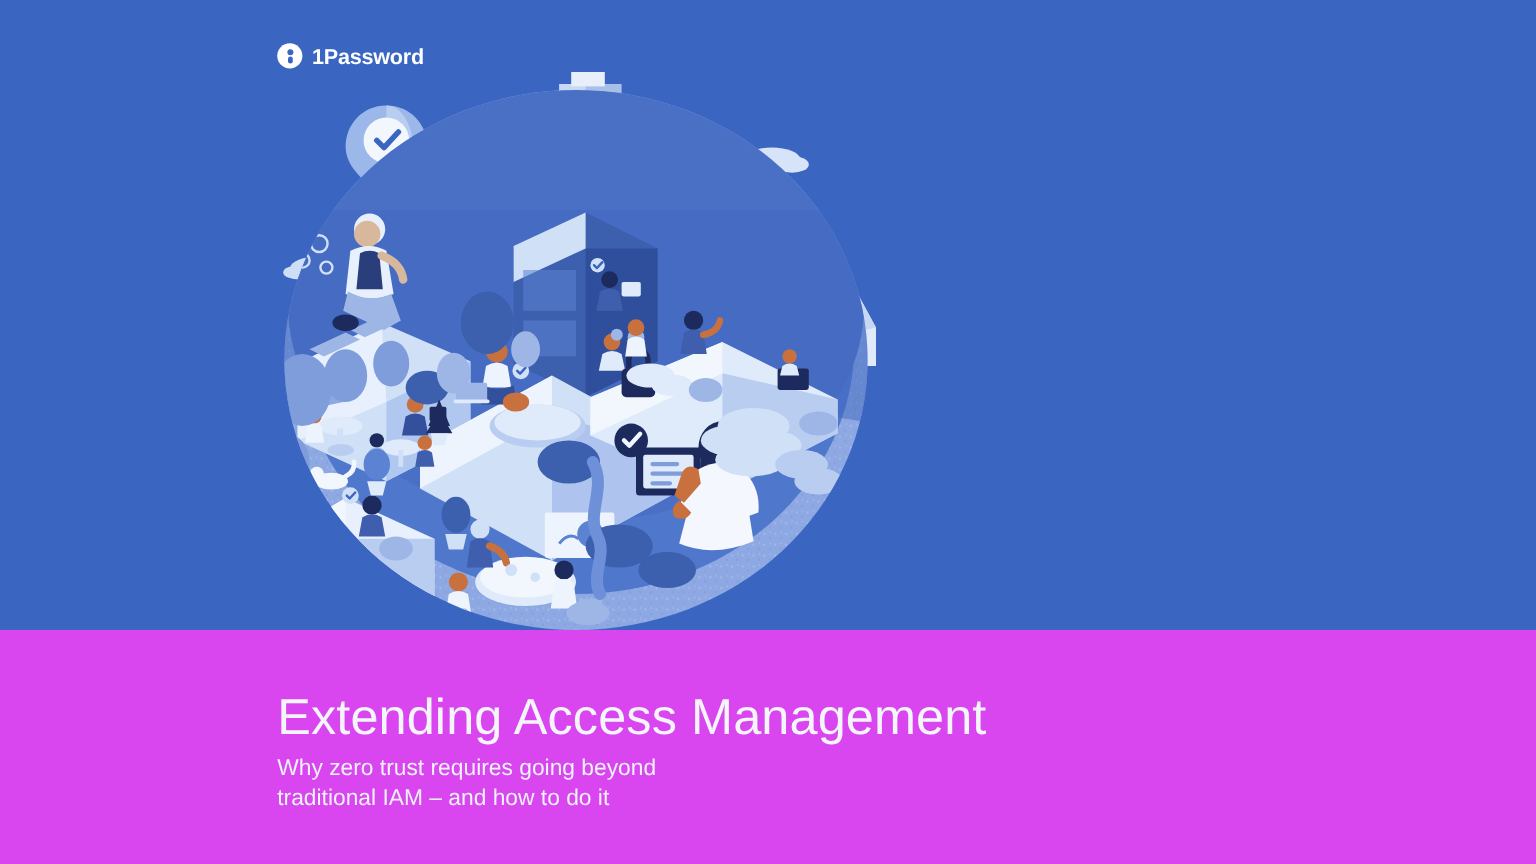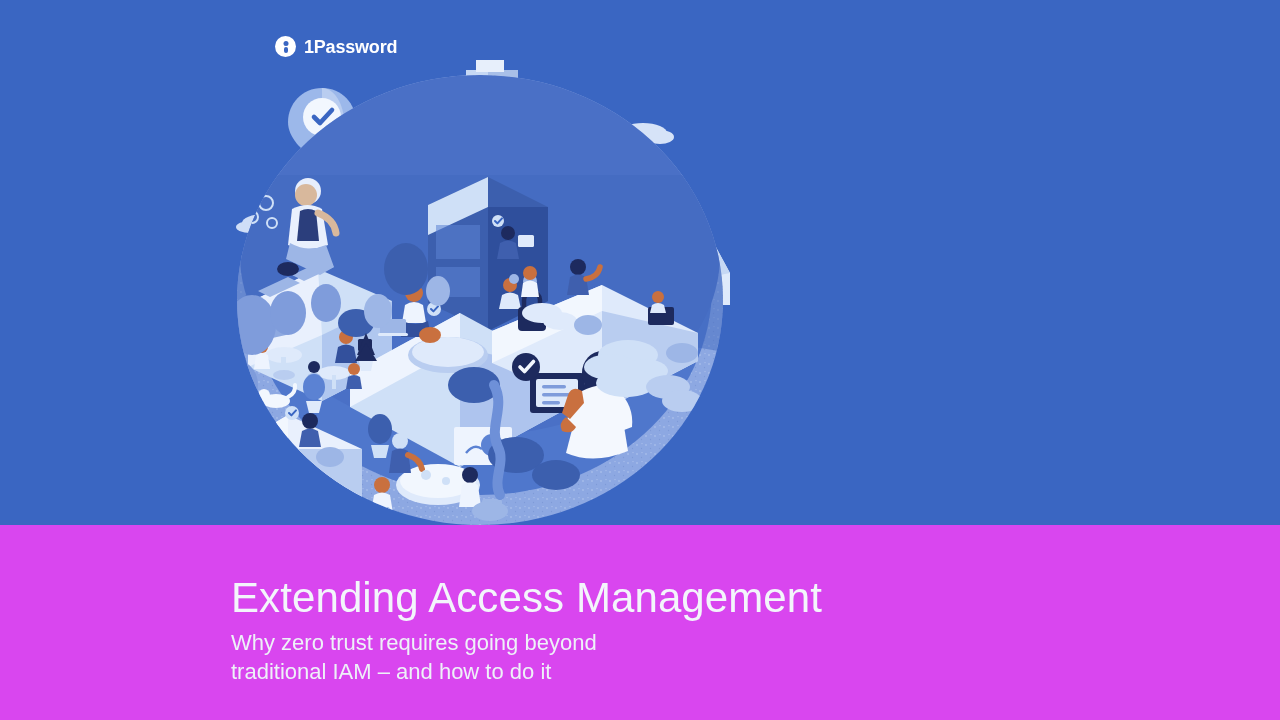--- a/index.html
+++ b/index.html
@@ -34,21 +34,20 @@
 
   
   #brand {
     position: absolute;
     left: 231px;
     top: 36px;
     display: flex;
     align-items: center;
     gap: 8px;
     z-index: 40;
-    margin-left: 44px;
   }
   #brand-mark {
     width: 21px;
     height: 21px;
     border-radius: 50%;
     background: #ffffff;
     position: relative;
     flex: 0 0 auto;
   }
   #brand-mark .kh-dot {
@@ -107,21 +106,21 @@
     letter-spacing: 0.1px;
     line-height: 1.06;
     white-space: nowrap;
   }
   #subtitle {
     position: absolute;
     left: 231px;
     top: 103px;
     margin: 0;
     color: #eef1f8;
-    font-size: 22px;
+    font-size: 19px;
     font-weight: 500;
     line-height: 1.32;
     white-space: pre-line;
   }
 </style>
 </head>
 <body>
 
 <div id="slide">
 

